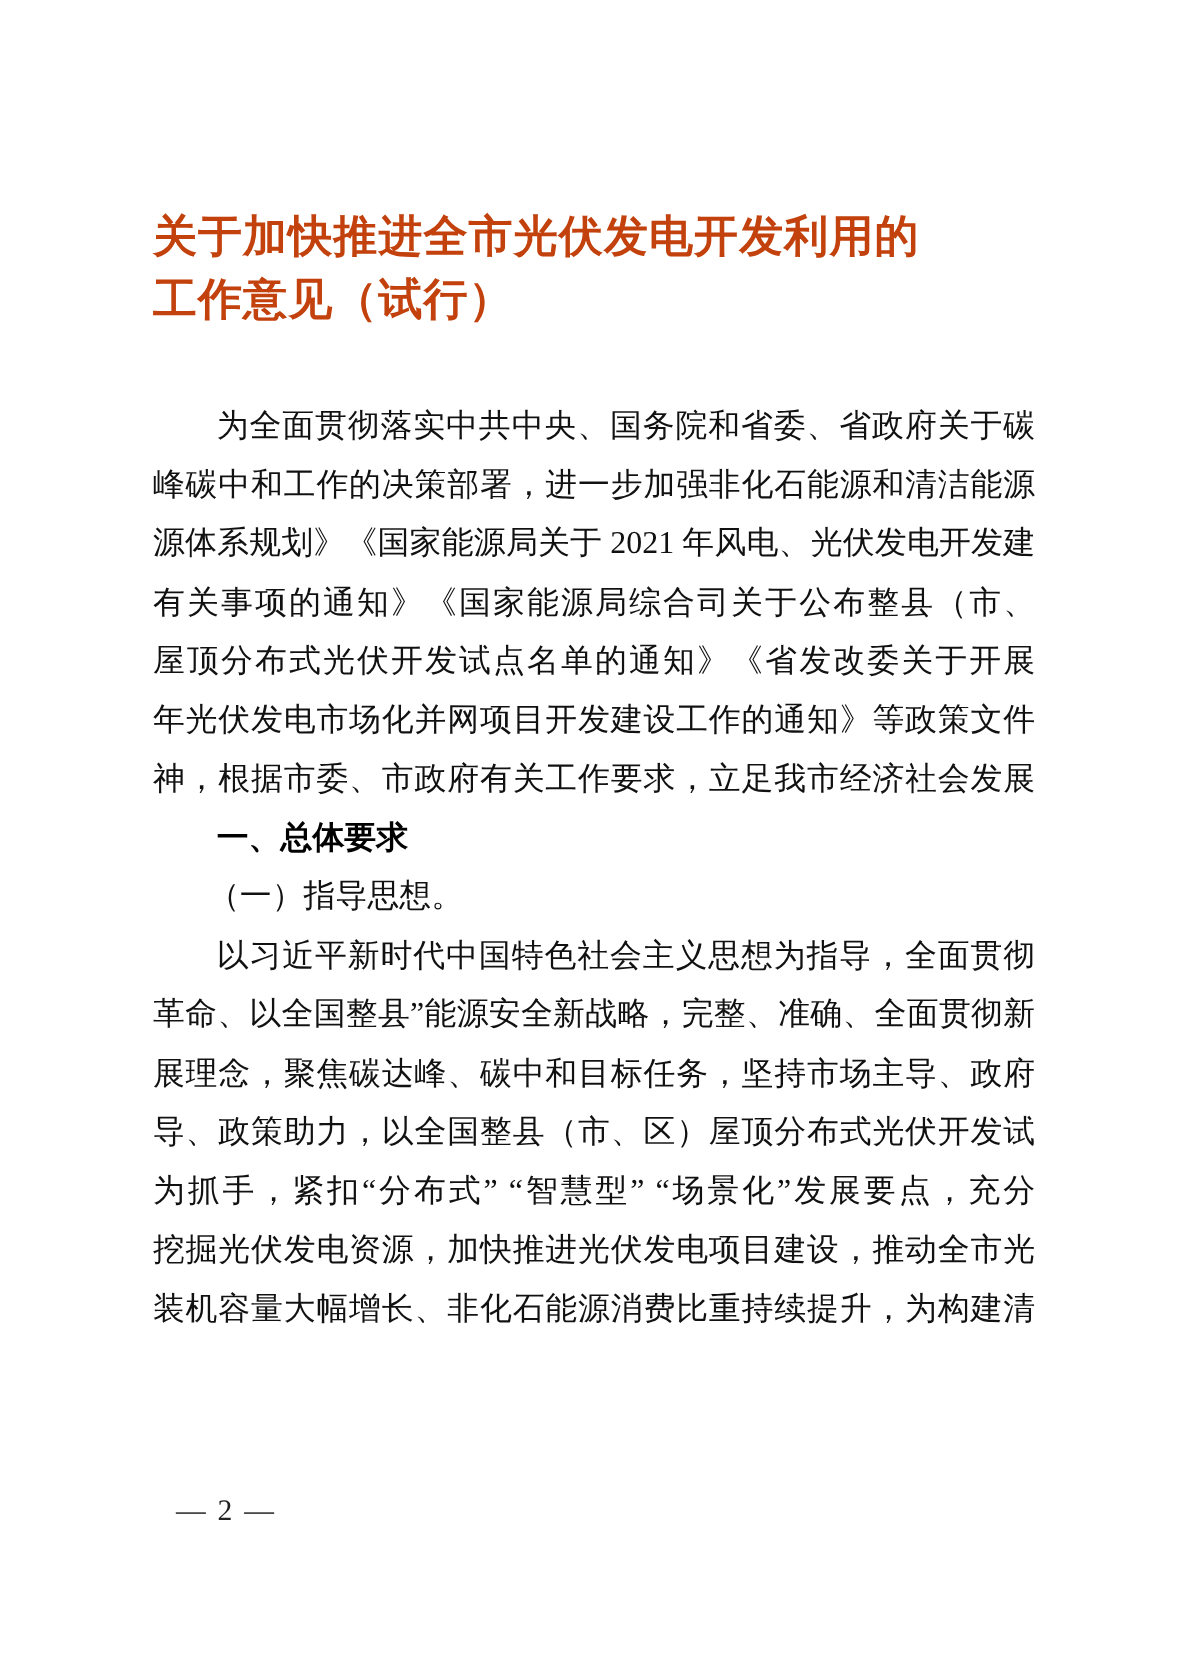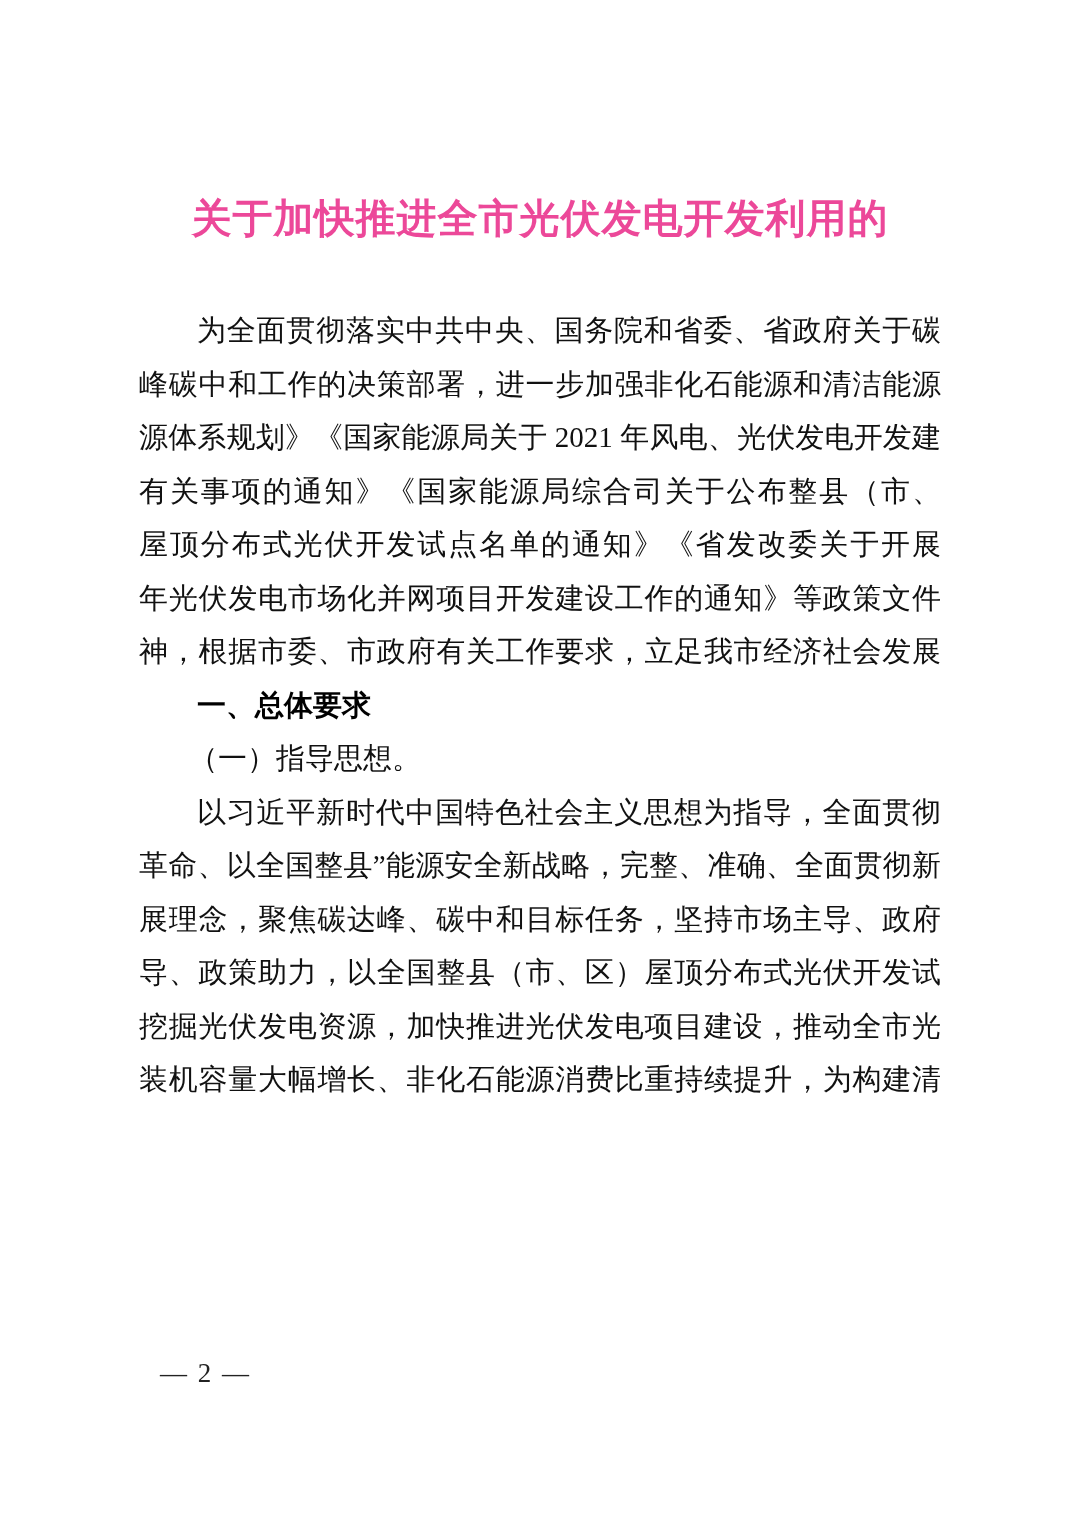--- a/index.html
+++ b/index.html
@@ -13,27 +13,28 @@
     font-family: "Liberation Serif", "DejaVu Serif", serif;
     color: #111111;
   }
   .doc {
     position: absolute;
     left: 139px;
     top: 190px;
     width: 802px;
   }
   .title {
-    text-align: center;
+    text-align: left;
     font-weight: 700;
     font-size: 40px;
     line-height: 57px;
     margin-bottom: 57px;
-    color: #ec4899;
+    color: #c2410c;
     letter-spacing: 1px;
+    font-family: Liberation Mono, monospace;
   }
   .line {
     font-size: 29px;
     line-height: 53.5px;
     height: 53.5px;
     overflow: hidden;
     text-align: justify;
     text-align-last: justify;
     text-justify: inter-character;
     white-space: normal;
@@ -64,33 +65,35 @@
     letter-spacing: 2px;
   }
 </style>
 </head>
 <body>
 
 <div class="page">
   <div class="doc">
     <div class="title">
       <div>关于加快推进全市光伏发电开发利用的</div>
+      <div>工作意见（试行）</div>
     </div>
     <div>
         <div class="line p-first">为全面贯彻落实中共中央、国务院和省委、省政府关于碳达</div>
         <div class="line p">峰碳中和工作的决策部署，进一步加强非化石能源和清洁能源开</div>
         <div class="line p">源体系规划》《国家能源局关于 2021 年风电、光伏发电开发建设</div>
         <div class="line p">有关事项的通知》《国家能源局综合司关于公布整县（市、区）</div>
         <div class="line p">屋顶分布式光伏开发试点名单的通知》《省发改委关于开展 2022</div>
         <div class="line p">年光伏发电市场化并网项目开发建设工作的通知》等政策文件精</div>
         <div class="line p">神，根据市委、市政府有关工作要求，立足我市经济社会发展需</div>
         <div class="line h1">一、总体要求</div>
         <div class="line h2">（一）指导思想。</div>
         <div class="line p-first">以习近平新时代中国特色社会主义思想为指导，全面贯彻党</div>
         <div class="line p">革命、以全国整县”能源安全新战略，完整、准确、全面贯彻新发</div>
         <div class="line p">展理念，聚焦碳达峰、碳中和目标任务，坚持市场主导、政府引</div>
         <div class="line p">导、政策助力，以全国整县（市、区）屋顶分布式光伏开发试点</div>
+        <div class="line p">为抓手，紧扣“分布式” “智慧型” “场景化”发展要点，充分</div>
         <div class="line p">挖掘光伏发电资源，加快推进光伏发电项目建设，推动全市光伏</div>
         <div class="line p">装机容量大幅增长、非化石能源消费比重持续提升，为构建清洁</div>
       </div>
   </div>
   <div class="footer">— 2 —</div>
 </div>
 
 </body></html>

